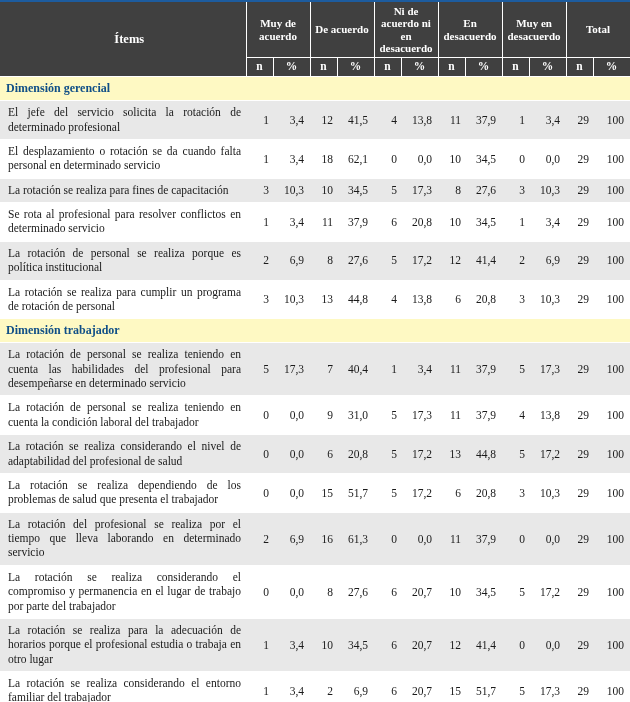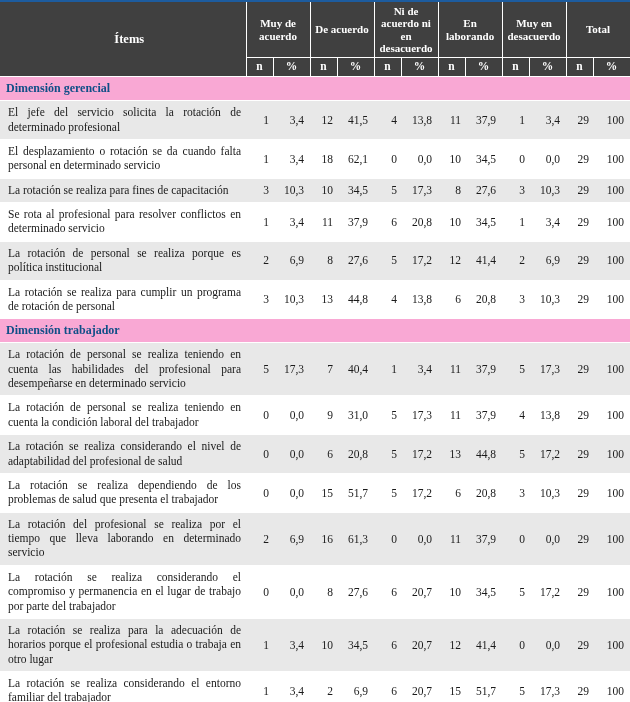--- a/index.html
+++ b/index.html
@@ -40,21 +40,21 @@
     font-size: 12.5px;
     border-left: none;
     padding-left: 14px;
   }
   thead tr.sub-row th {
     padding: 2px 1px 3px 1px;
     font-size: 11.5px;
   }
 
   tbody td.section-cell {
-    background: #f9a8d4;
+    background: #fef9c3;
     color: #104f87;
     font-weight: bold;
     font-size: 12px;
     text-align: left;
     padding: 4px 6px;
     border-bottom: 1px solid #ffffff;
   }
   tbody tr.alt td { background: #e8e8e8; }
   tbody tr td { background: #ffffff; }
 
@@ -95,21 +95,21 @@
         <col class="c-pct">
       <col class="c-n">
         <col class="c-pct">
     </colgroup>
     <thead>
       <tr>
         <th rowspan="2" class="items-th">Ítems</th>
         <th colspan="2">Muy de acuerdo</th>
         <th colspan="2">De acuerdo</th>
         <th colspan="2">Ni de acuerdo ni en desacuerdo</th>
-        <th colspan="2">En laborando</th>
+        <th colspan="2">En desacuerdo</th>
         <th colspan="2">Muy en desacuerdo</th>
         <th colspan="2">Total</th>
       </tr>
       <tr class="sub-row">
         <th>n</th>
         <th>%</th>
         <th>n</th>
         <th>%</th>
         <th>n</th>
         <th>%</th>

